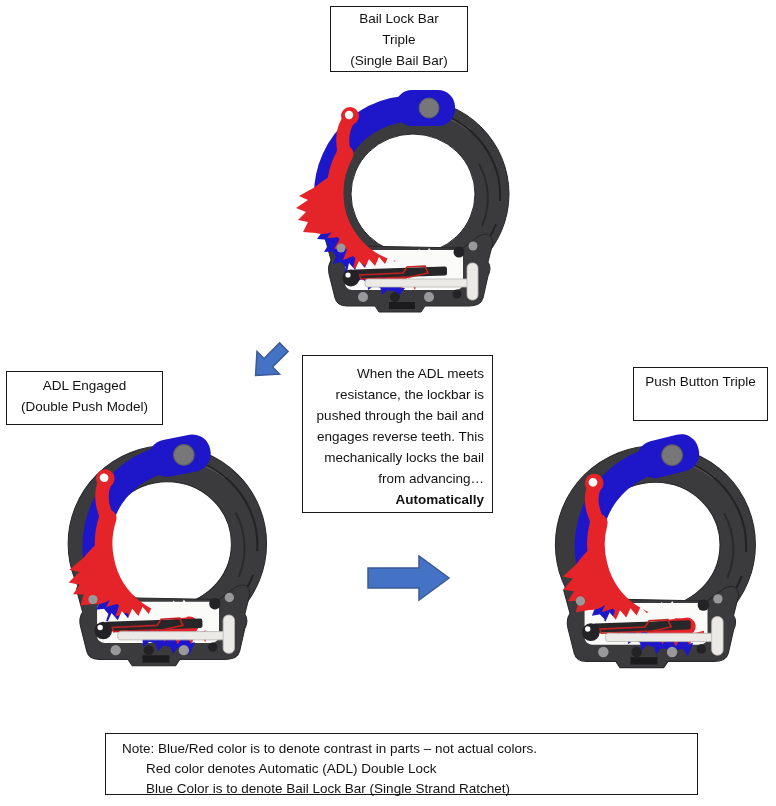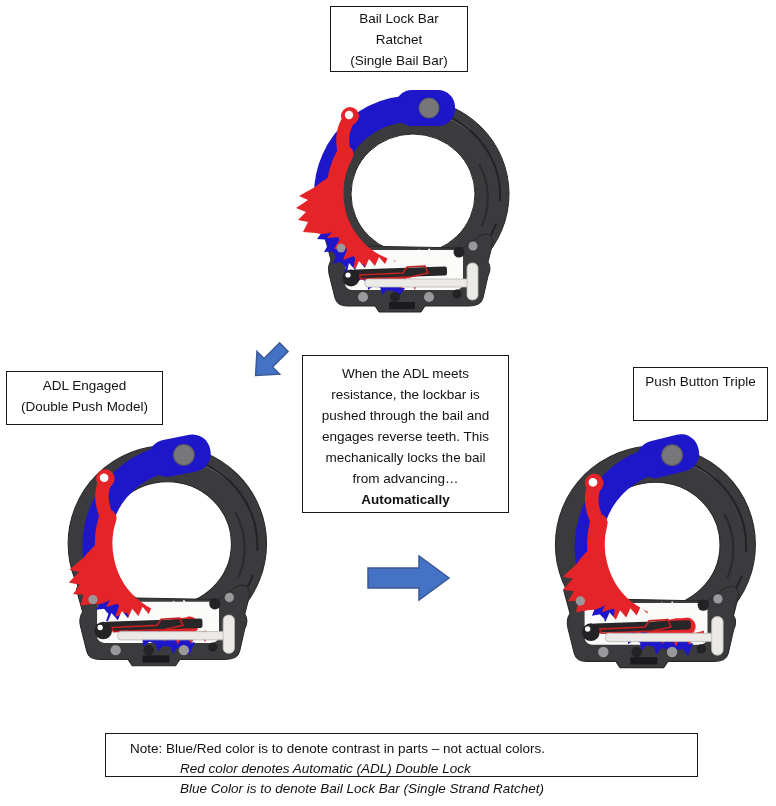--- a/index.html
+++ b/index.html
@@ -8,23 +8,23 @@
     font-family:"Liberation Sans","DejaVu Sans",sans-serif;color:#121212;
   }
   .textbox{
     position:absolute;box-sizing:border-box;background:#fff;
     border:1.4px solid #181818;font-size:13.5px;line-height:21px;
   }
   .tb-center{text-align:center;}
   #box-top{left:330px;top:6px;width:138px;height:66px;padding-top:1px;}
   #box-left{left:6px;top:371px;width:157px;height:54px;padding-top:3px;}
   #box-right{left:633px;top:367px;width:135px;height:54px;padding-top:3px;}
-  #box-center{left:302px;top:355px;width:207px;height:158px;padding:7px 8px;text-align:center;}
-  #box-note{left:105px;top:733px;width:593px;height:44px;padding:5px 24px;line-height:20px;}
-  .note-indent{margin-left:50px;font-style:italic;}
+  #box-center{left:302px;top:355px;width:191px;height:158px;padding:7px 8px;text-align:right;}
+  #box-note{left:105px;top:733px;width:593px;height:62px;padding:5px 16px;line-height:20px;}
+  .note-indent{margin-left:24px;}
   .bold{font-weight:bold;}
   .cuff,.arrow-svg,.defs-holder{position:absolute;}
   .defs-holder{width:0;height:0;}
   
   .c-blue{fill:var(--bail_blue);}
   .s-blue{stroke:var(--bail_blue);fill:none;}
   .c-red{fill:var(--adl_red);}
   .s-red{stroke:var(--adl_red);fill:none;}
   .c-body{fill:var(--cuff_body);}
   .arrow-shape{fill:var(--arrow_blue);stroke:var(--arrow_edge);stroke-width:1.5;}
@@ -79,21 +79,21 @@
           <circle cx="146" cy="211" r="5" fill="#99999b"></circle>
           <circle cx="174" cy="208" r="4.5" fill="#232326"></circle>
         </g>
         <rect x="106" y="216" width="26" height="7" fill="#1b1b1d"></rect>
       </g>
     </defs>
   </svg>
 
   <div class="textbox tb-center" id="box-top">
     <div>Bail Lock Bar</div>
-    <div>Ratchet</div>
+    <div>Triple</div>
     <div>(Single Bail Bar)</div>
   </div>
 
   <svg class="cuff" style="left:283px;top:86px" width="240" height="230" viewBox="0 0 240 230" role="img">
     <use href="#cuff-ring"></use>
     <use href="#cuff-housing"></use>
     <g transform="rotate(0 146 22)">
       <use href="#cuff-moving"></use>
     </g>
     <use href="#cuff-lockwork"></use>

